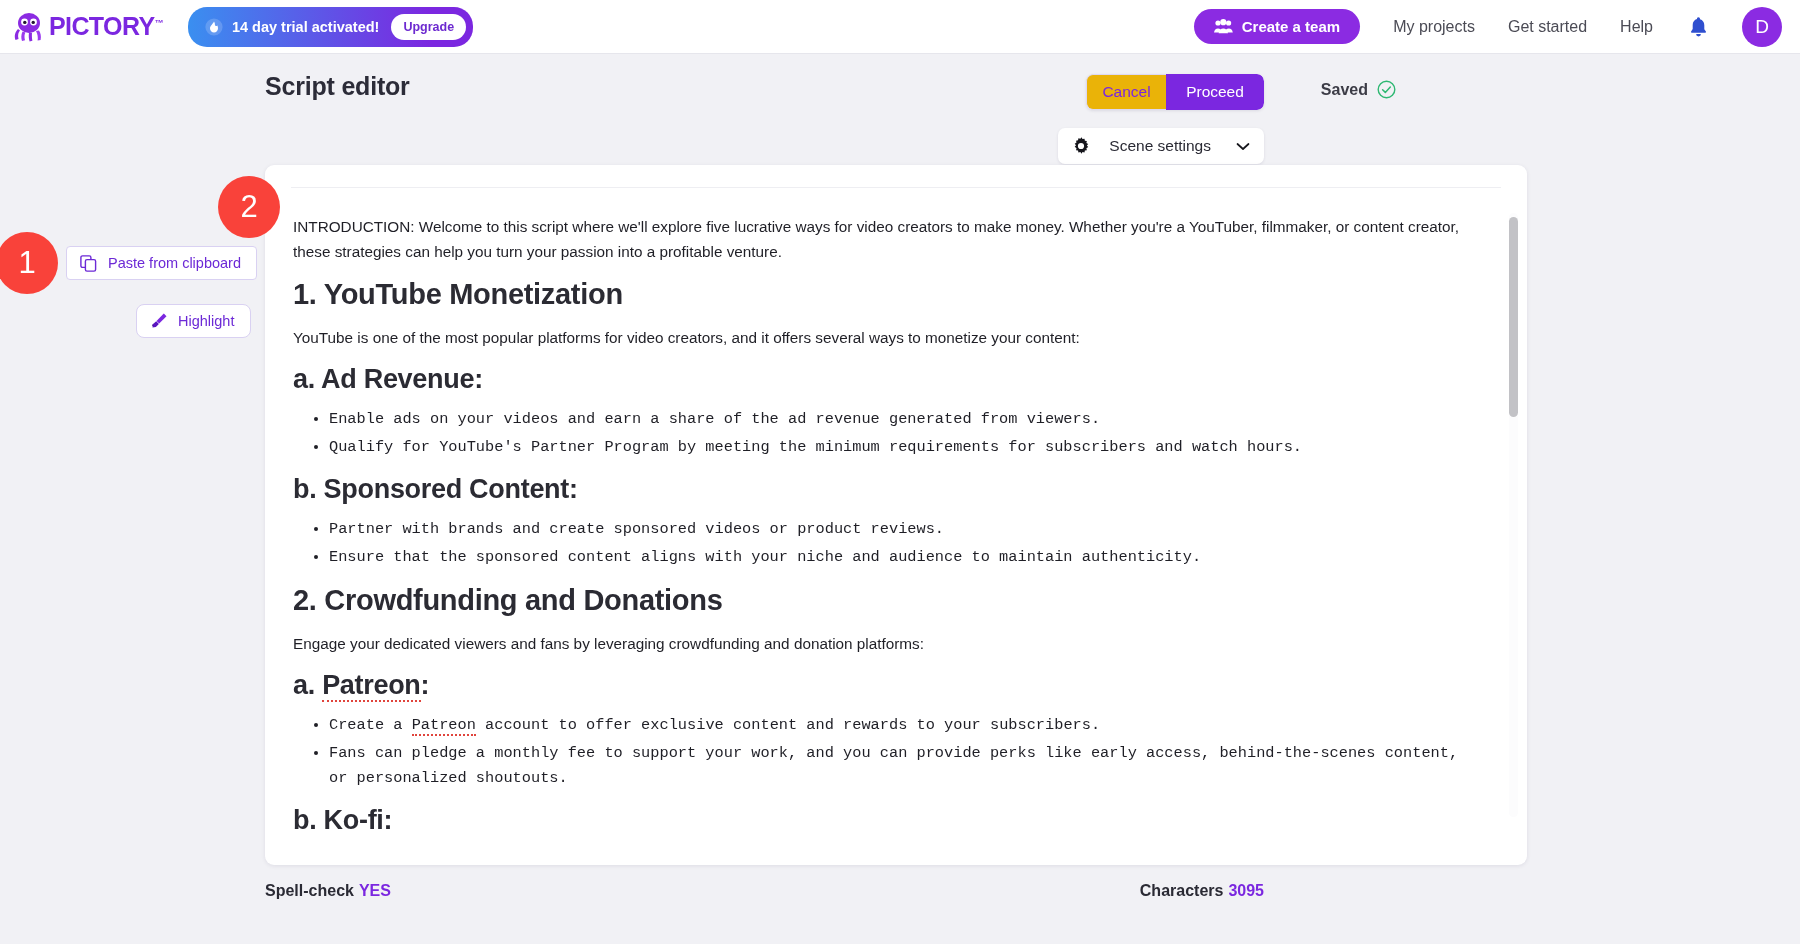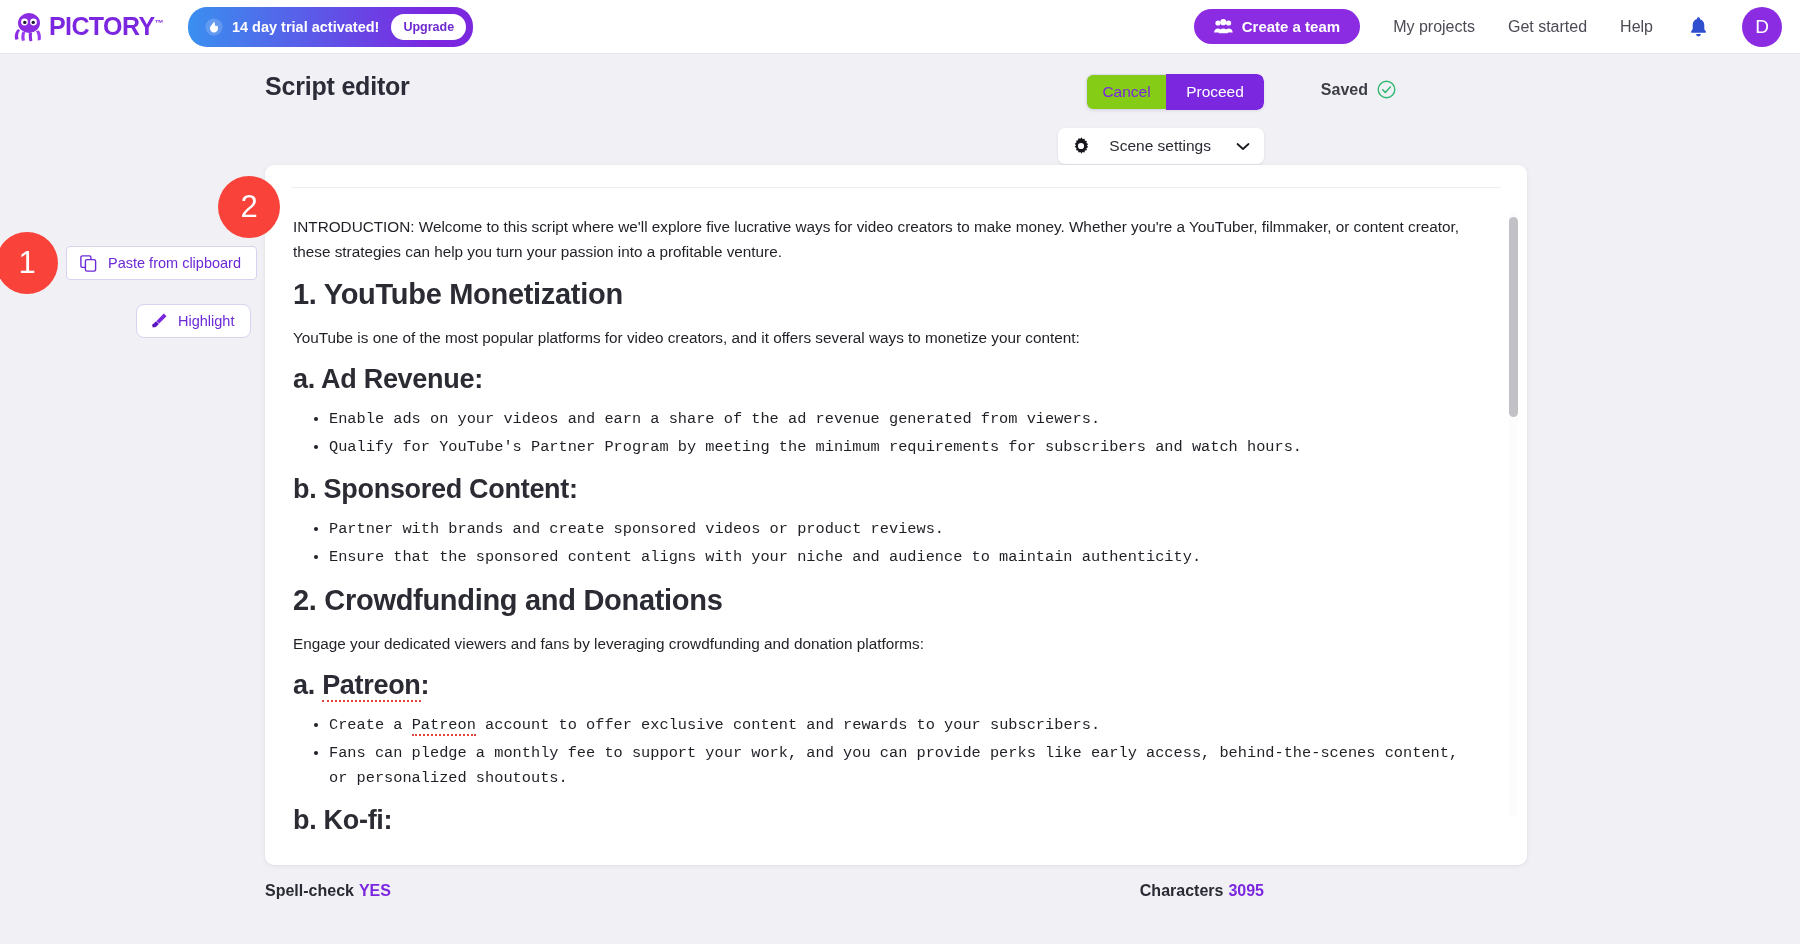--- a/index.html
+++ b/index.html
@@ -82,21 +82,21 @@
   }
   .saved-text { font-size: 16px; color: #3c3c46; }
   .check-icon { width: 19px; height: 19px; }
 
   .action-group {
     position: absolute; right: 536px; top: 74px;
     display: flex; height: 36px; border-radius: 7px; overflow: hidden;
     box-shadow: 0 1px 3px rgba(30,20,70,.10);
   }
   .btn-cancel {
-    width: 80px; background: #84cc16; color: #7b27e0;
+    width: 80px; background: #eab308; color: #7b27e0;
     font-size: 15.5px; display: flex; align-items: center;
     justify-content: center; cursor: pointer;
     border: 1px solid #ded9f3; border-right: none;
     border-radius: 7px 0 0 7px;
   }
   .btn-proceed {
     width: 98px; background: #7b27e0; color: #fff;
     font-size: 15.5px; display: flex; align-items: center;
     justify-content: center; cursor: pointer; border: none;
     border-radius: 0 7px 7px 0;

